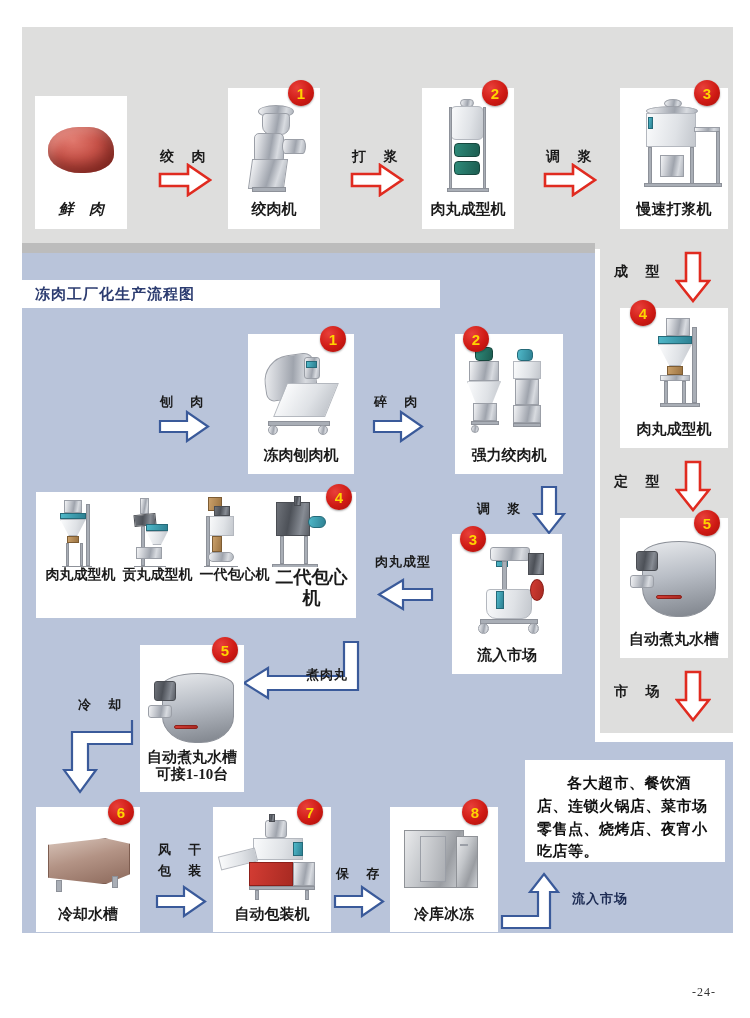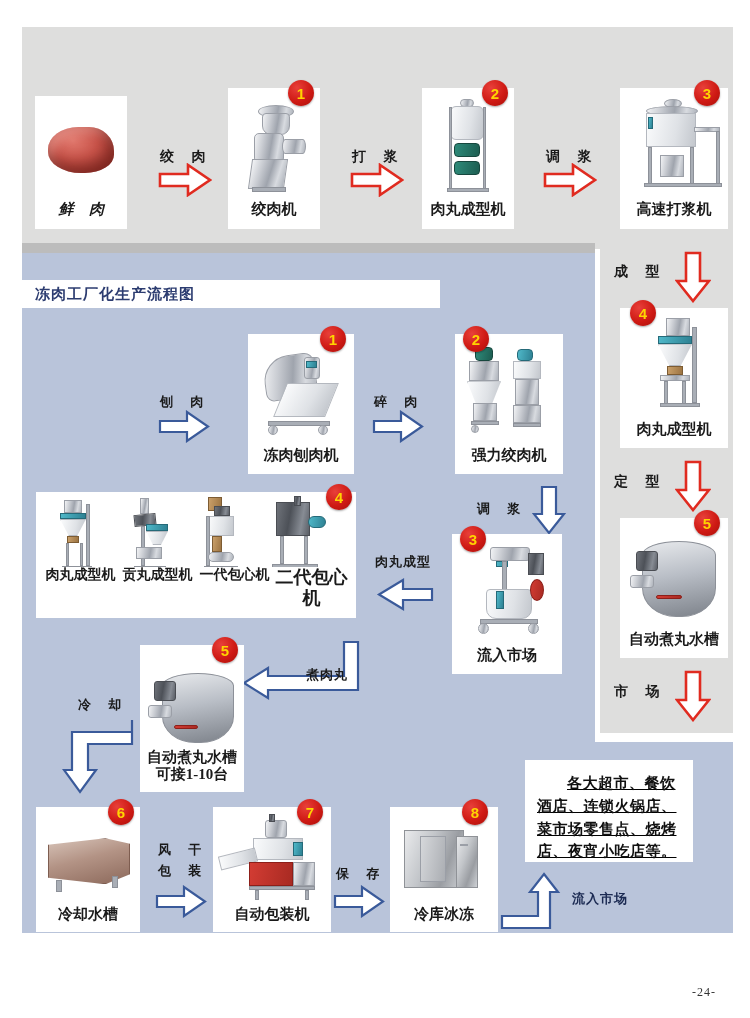--- a/index.html
+++ b/index.html
@@ -154,21 +154,21 @@
       <div class="mach" style="left:26px;top:13px;width:52px;height:10px;border-radius:50%;"></div>
       <div class="mach lite" style="left:26px;top:20px;width:50px;height:34px;"></div>
       <div class="mach teal" style="left:28px;top:24px;width:5px;height:12px;"></div>
       <div class="mach" style="left:74px;top:34px;width:26px;height:5px;"></div>
       <div class="leg" style="left:28px;top:54px;width:4px;height:38px;"></div>
       <div class="leg" style="left:70px;top:54px;width:4px;height:38px;"></div>
       <div class="leg" style="left:96px;top:38px;width:4px;height:54px;"></div>
       <div class="mach" style="left:40px;top:62px;width:24px;height:22px;"></div>
       <div class="leg" style="left:24px;top:90px;width:78px;height:4px;"></div>
     </div>
-    <div class="cap" style="font-size:15px;padding-bottom:10px;">高速打浆机</div>
+    <div class="cap" style="font-size:15px;padding-bottom:10px;">慢速打浆机</div>
     <div class="badge" style="left:74px;top:-8px;width:26px;height:26px;font-size:15px;">3</div>
   </div>
 
   <div class="steplbl lbl-sp" style="left:614px;top:263px;font-size:14px;">成 型</div>
   <div class="arw" style="left:675px;top:251px;">
     <svg width="36" height="52" viewBox="0 0 36 52">
         <polygon points="11,2 25,2 25,30 34,30 18,50 2,30 11,30" fill="#ffffff" stroke="#e02b20" stroke-width="2.6"></polygon>
       </svg>
   </div>
 
@@ -412,21 +412,21 @@
     <div class="ill" style="width:108px;height:94px;">
       <div class="coldroom" style="left:14px;top:18px;width:58px;height:56px;"></div>
       <div class="coldroom" style="left:66px;top:24px;width:20px;height:50px;"></div>
       <div class="mach" style="left:30px;top:24px;width:26px;height:46px;background:linear-gradient(100deg,#d6d8db,#aaadb2);"></div>
       <div class="mach" style="left:70px;top:32px;width:8px;height:2px;"></div>
     </div>
     <div class="cap" style="font-size:15px;padding-bottom:8px;">冷库冰冻</div>
     <div class="badge" style="left:72px;top:-8px;width:26px;height:26px;font-size:15px;">8</div>
   </div>
 
-  <div class="mktbox" style="left:525px;top:760px;width:168px;height:102px;text-decoration:underline;">
+  <div class="mktbox" style="left:525px;top:760px;width:200px;height:102px;">
     <p>各大超市、餐饮酒店、连锁火锅店、菜市场零售点、烧烤店、夜宵小吃店等。</p>
   </div>
 
   <div class="arw" style="left:500px;top:870px;">
     <svg width="70" height="60" viewBox="0 0 70 60">
       <polygon points="44,4 58,22 50,22 50,58 2,58 2,46 38,46 38,22 30,22" fill="#ffffff" stroke="#3a5a9a" stroke-width="2.2" stroke-linejoin="miter"></polygon>
     </svg>
   </div>
   <div class="steplbl lbl-blue" style="left:572px;top:890px;font-size:13px;letter-spacing:1px;">流入市场</div>
 

